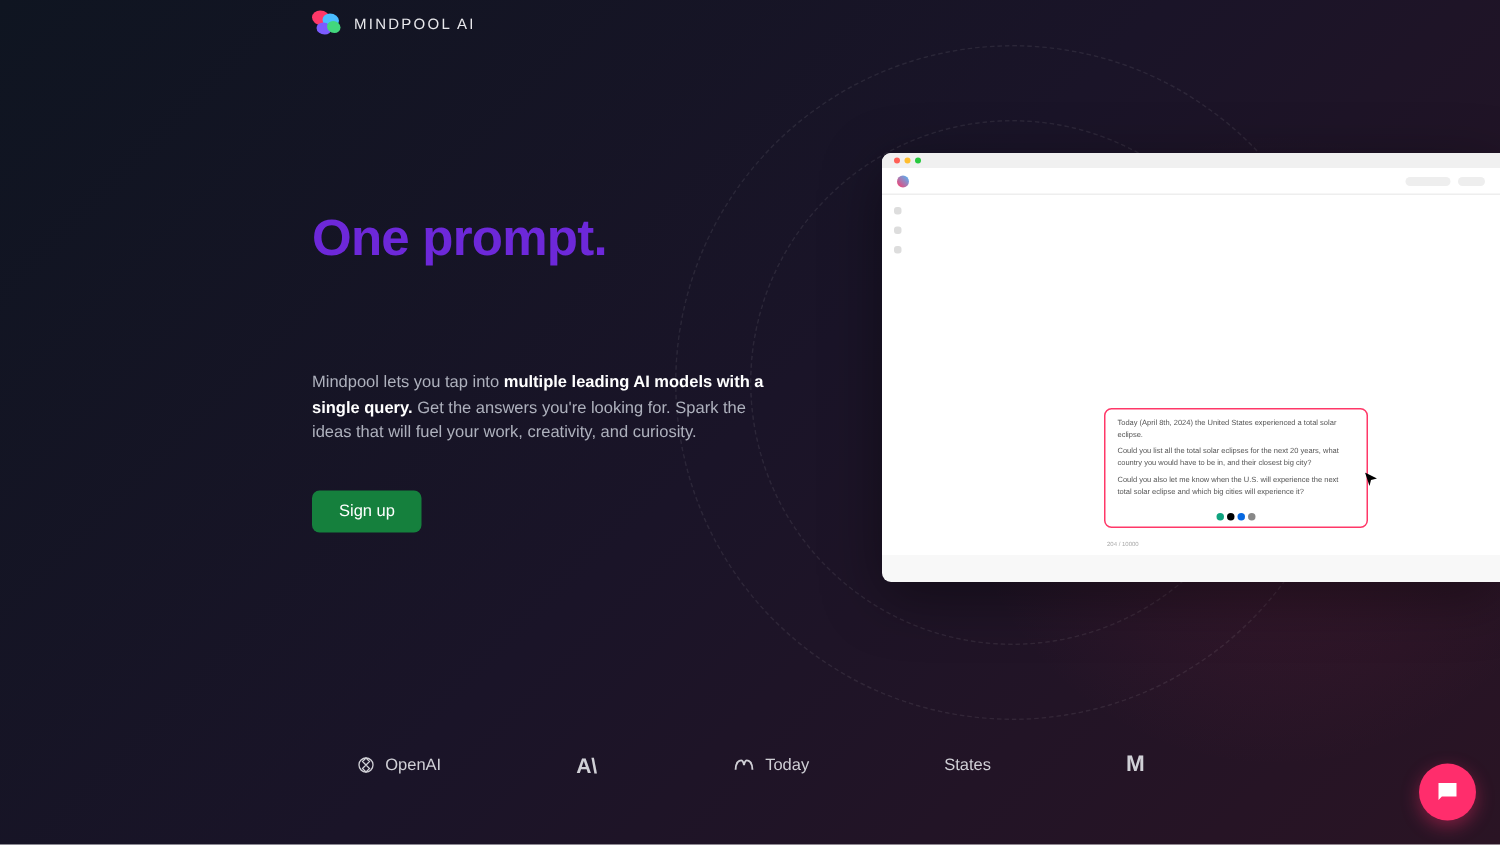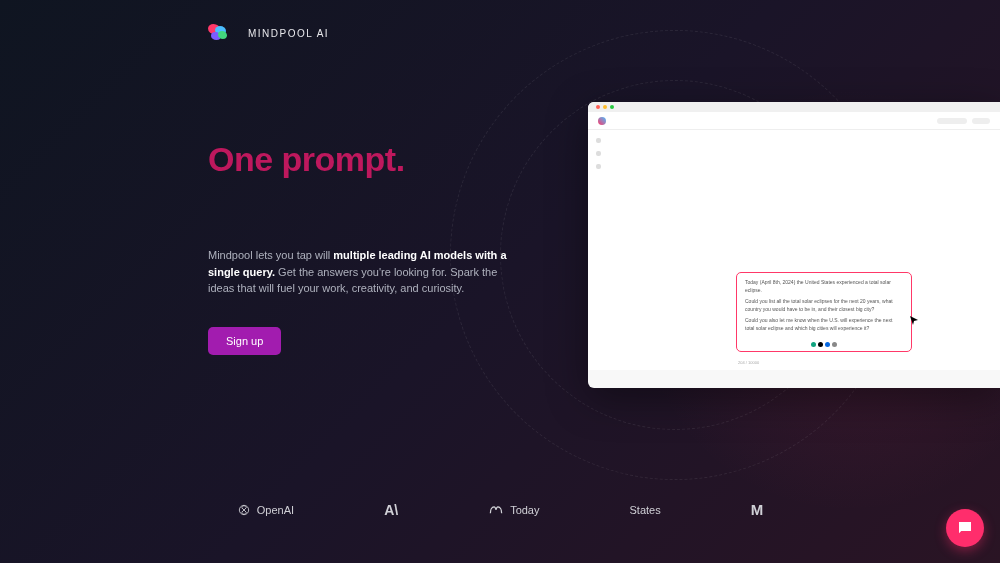--- a/index.html
+++ b/index.html
@@ -38,25 +38,25 @@
       right: 100px;
     }
     .circle-2 {
       width: 350px;
       height: 350px;
       top: 80px;
       right: 150px;
     }
     .header {
       position: absolute;
-      top: 24px;
+      top: 7px;
       left: 208px;
       display: flex;
       align-items: center;
-      gap: 20px;
+      gap: 8px;
       text-align: center;
     }
     .logo-icon {
       width: 20px;
       height: 18px;
       position: relative;
     }
     .logo-blob {
       position: absolute;
       border-radius: 50% 60% 50% 60%;
@@ -73,42 +73,42 @@
     }
     .main-content {
       position: absolute;
       top: 140px;
       left: 208px;
       width: 310px;
     }
     .headline {
       font-size: 34px;
       font-weight: 700;
-      color: #be185d;
+      color: #6d28d9;
       margin-bottom: 68px;
       letter-spacing: -0.5px;
     }
     .description {
       font-size: 11px;
       line-height: 1.5;
       color: #aeb1bd;
       margin-bottom: 30px;
     }
     .description strong {
       color: #fff;
       font-weight: 600;
     }
     .trial-text {
       font-size: 11px;
       font-weight: 600;
       color: #fff;
       margin-bottom: 14px;
     }
     .signup-btn {
-      background: #a21caf;
+      background: #15803d;
       color: #fff;
       border: none;
       padding: 8px 18px;
       font-size: 11px;
       font-weight: 500;
       border-radius: 5px;
       cursor: pointer;
     }
     .mockup {
       position: absolute;
@@ -277,21 +277,21 @@
     <div class="logo-blob blob-2"></div>
     <div class="logo-blob blob-3"></div>
     <div class="logo-blob blob-4"></div>
   </div>
   <span class="logo-text">MINDPOOL AI</span>
 </div>
 
 <div class="main-content">
   <h1 class="headline">One prompt.</h1>
   <p class="description">
-    <span>Mindpool lets you tap will </span><strong>multiple leading AI models with a single query.</strong><span> Get the answers you're looking for. Spark the ideas that will fuel your work, creativity, and curiosity.</span>
+    <span>Mindpool lets you tap into </span><strong>multiple leading AI models with a single query.</strong><span> Get the answers you're looking for. Spark the ideas that will fuel your work, creativity, and curiosity.</span>
   </p>
   <button class="signup-btn">Sign up</button>
 </div>
 
 <div class="mockup">
   <div class="mockup-topbar">
     <div class="dot dot-r"></div>
     <div class="dot dot-y"></div>
     <div class="dot dot-g"></div>
   </div>

